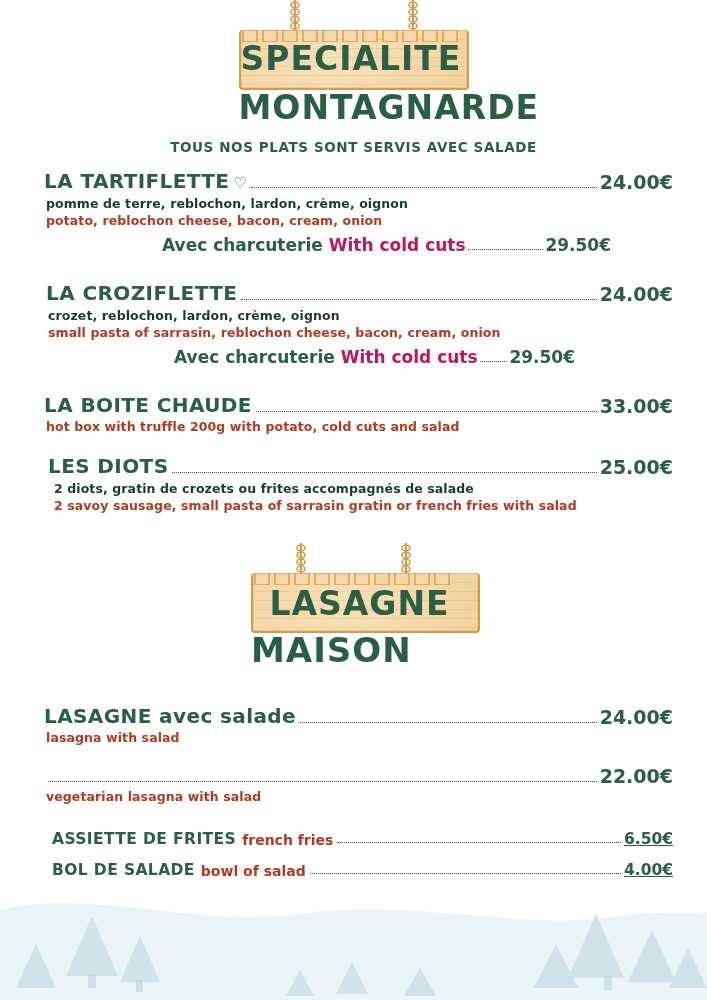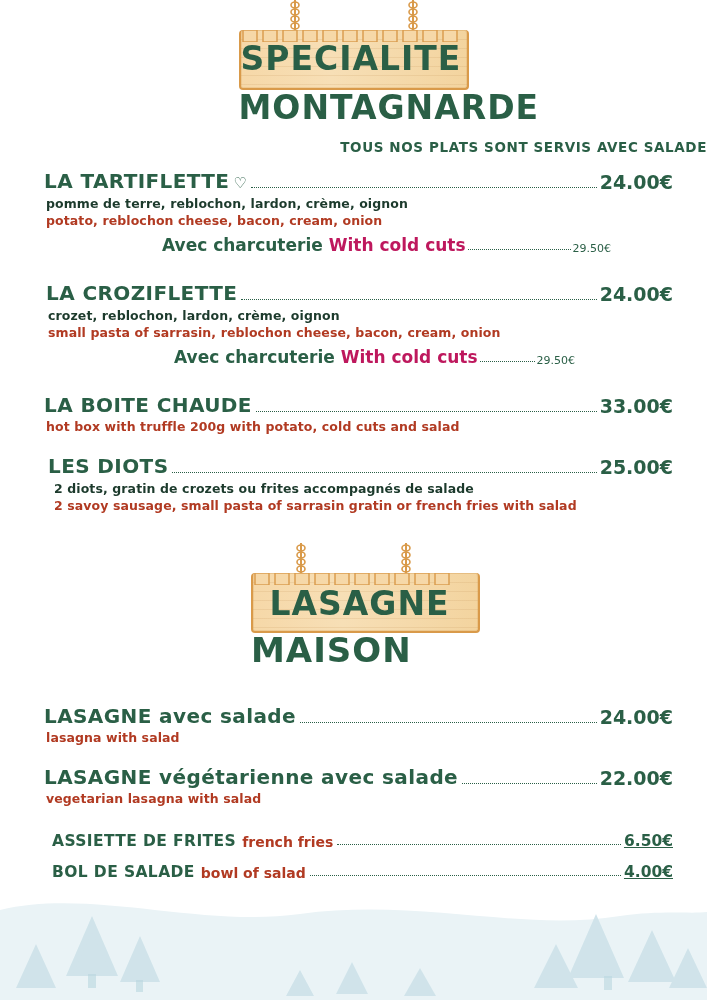--- a/index.html
+++ b/index.html
@@ -108,21 +108,21 @@
     text-align: left;
     color: #2a5f46;
     font-size: 34px;
     font-weight: bold;
     letter-spacing: 1px;
     margin-top: -3px;
   }
 
   
   .subtitle {
-    text-align: right;
+    text-align: center;
     color: #2a5f46;
     font-size: 13.5px;
     font-weight: bold;
     letter-spacing: 0.6px;
     margin: 12px 0 14px 0;
   }
 
   
   .menu {
     padding: 0 34px 0 20px;
@@ -201,22 +201,22 @@
     font-weight: bold;
     color: #be185d;
     white-space: nowrap;
     margin-left: 6px;
   }
   .variant .leader {
     border-bottom: 1.4px dotted #2a5f46;
     margin: 0 2px 5px 2px;
   }
   .variant-price {
-    font-size: 11px;
-    font-weight: normal;
+    font-size: 17px;
+    font-weight: bold;
     color: #2a5f46;
     white-space: nowrap;
     padding-right: 62px;
   }
   .variant.v2 .variant-price { padding-right: 98px; }
 
   .sp-lg { height: 22px; }
   .sp-md { height: 16px; }
   .sp-sm { height: 9px; }
 
@@ -420,21 +420,20 @@
         <span class="leader"></span>
         <span class="price">24.00€</span>
       </div>
       <div class="desc-en">lasagna with salad</div>
     </div>
 
     <div class="sp-md"></div>
 
     <div class="item">
       <div class="item-head">
-        <span class="item-name">LASAGNE végétarienne avec salade</span>
         <span class="leader"></span>
         <span class="price">22.00€</span>
       </div>
       <div class="desc-en">vegetarian lasagna with salad</div>
     </div>
 
     <div class="sp-lg"></div>
 
     <div class="item small-item indent-3">
       <div class="item-head">

